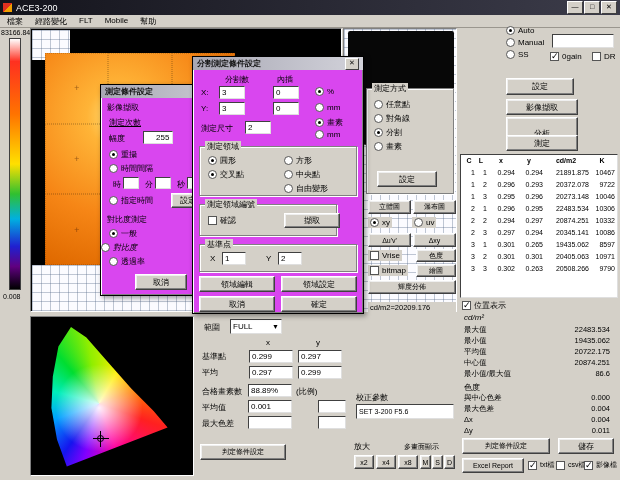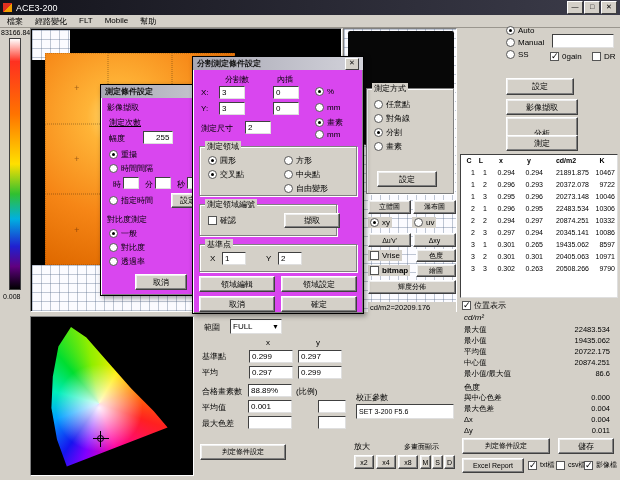--- a/index.html
+++ b/index.html
@@ -156,21 +156,21 @@
         <i></i>
         <span>uv</span>
       </span>
     <div class="abs btn btn7" style="left:0;top:33px;width:43px;height:14px;">Δu'v'</div>
     <div class="abs btn btn7" style="left:45px;top:33px;width:43px;height:14px;">Δxy</div>
     <span class="abs check chip" style="left:0;top:50px;">
         <i></i>
         <span>Vrise</span>
       </span>
     <div class="abs btn btn7" style="left:48px;top:49px;width:40px;height:13px;">色度</div>
-    <span class="abs check chip" style="left:0;top:65px;font-weight:bold;">
+    <span class="abs check chip" style="left:0;top:65px;">
         <i></i>
         <span>bitmap</span>
       </span>
     <div class="abs btn btn7" style="left:48px;top:64px;width:40px;height:13px;">繪圖</div>
     <div class="abs btn btn7" style="left:0;top:80px;width:88px;height:14px;">輝度分佈</div>
     <div class="abs readout" style="left:0;top:88px;margin-top:14px;width:88px;">cd/m2=20209.176</div>
   </div>
 
   <span class="abs radio on" style="left:506px;top:26px;">
       <i></i>
@@ -433,21 +433,21 @@
       <span class="abs radio" style="left:8px;top:97px;">
           <i></i>
           <span>指定時間</span>
         </span>
       <div class="abs btn" style="left:70px;top:95px;width:34px;height:15px;">設定</div>
       <span class="abs lbl" style="left:6px;top:116px;">對比度測定</span>
       <span class="abs radio on" style="left:8px;top:130px;">
           <i></i>
           <span>一般</span>
         </span>
-      <span class="abs radio" style="left:8px;top:144px;">
+      <span class="abs radio" style="left:0;top:144px;font-style:italic;">
           <i></i>
           <span>對比度</span>
         </span>
       <span class="abs radio" style="left:8px;top:158px;">
           <i></i>
           <span>透過率</span>
         </span>
       <div class="abs btn" style="left:34px;top:176px;width:52px;height:16px;">取消</div>
       <div class="abs btn" style="left:96px;top:176px;width:50px;height:16px;">確定</div>
     </div>

